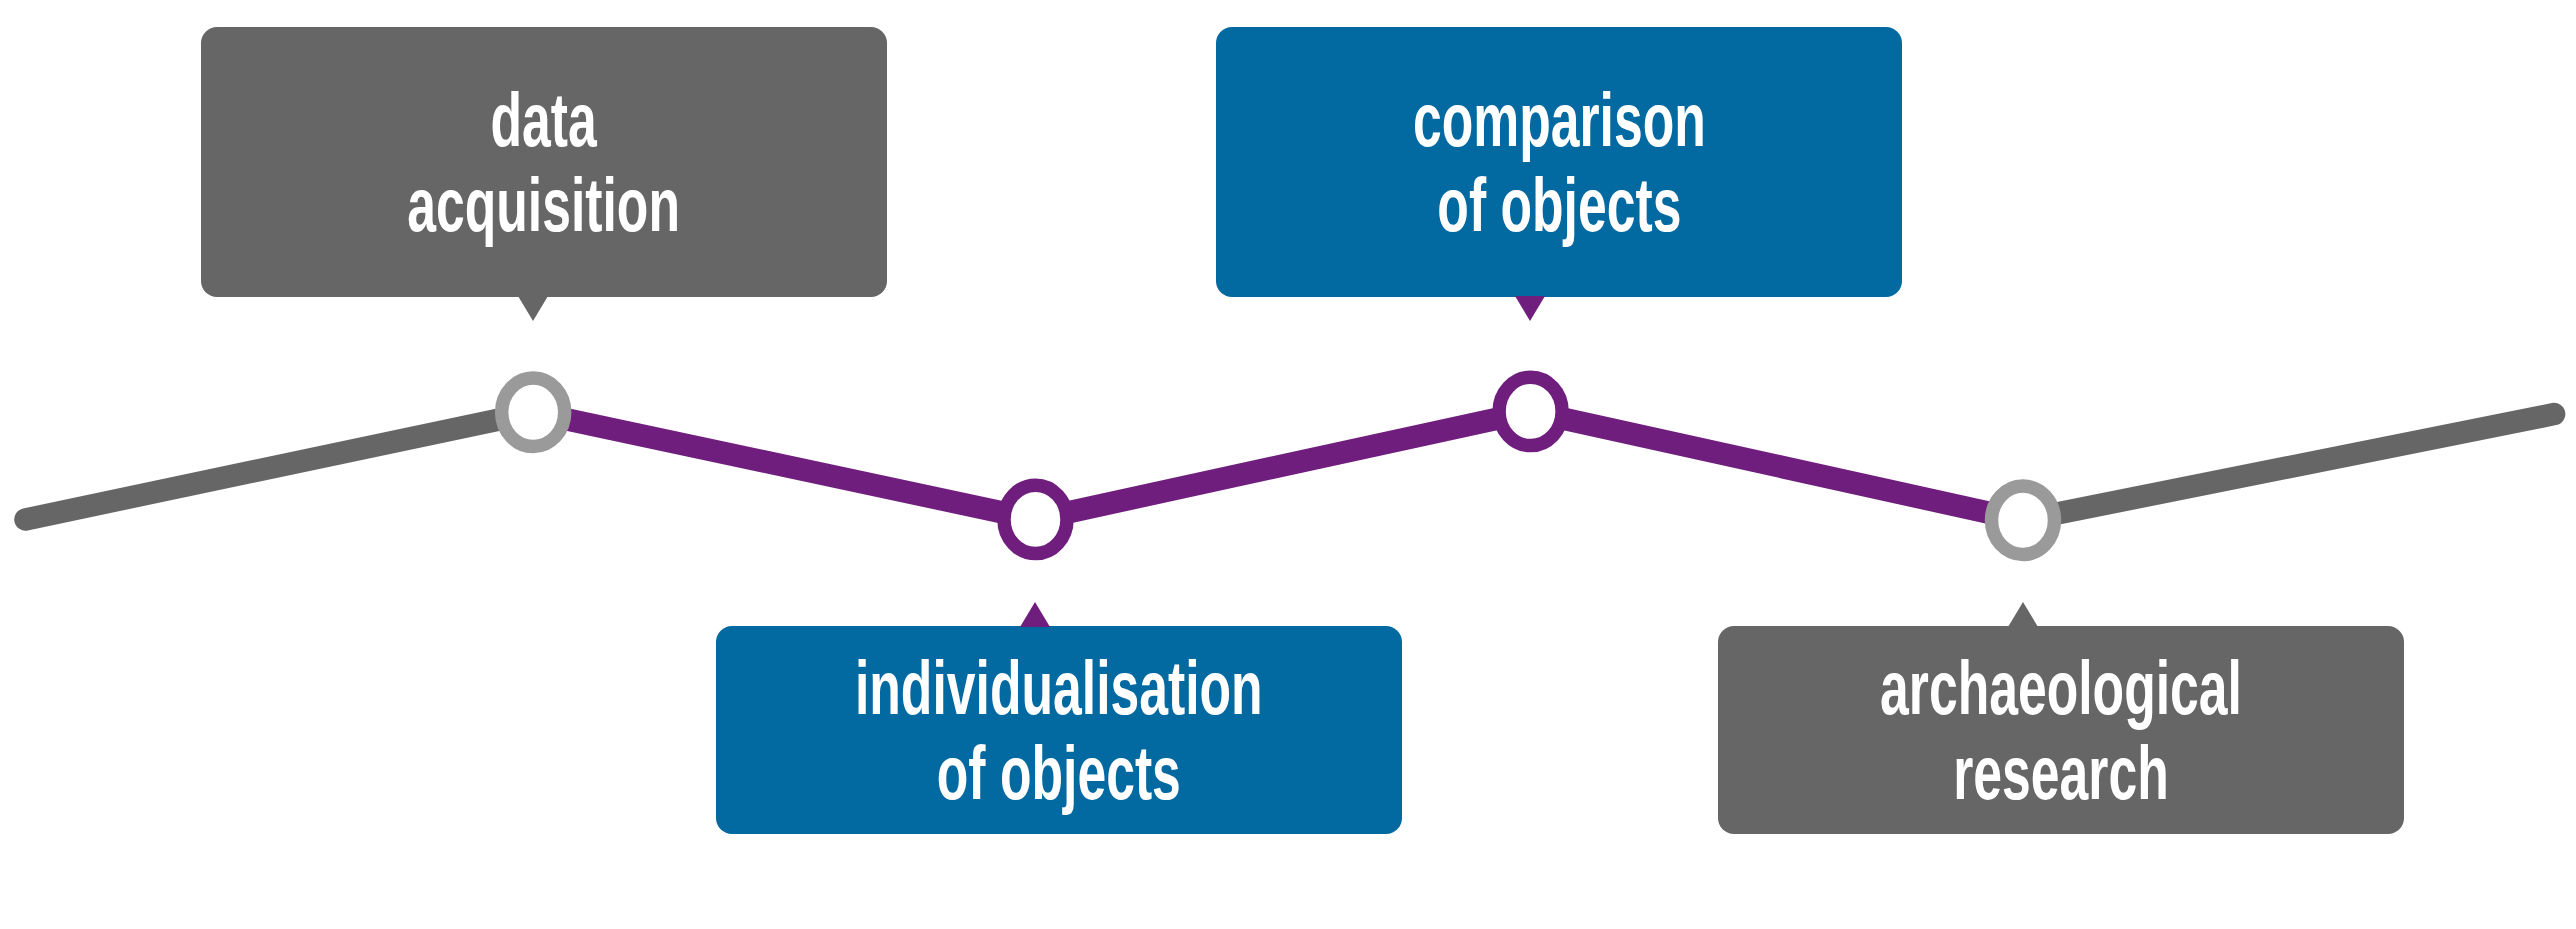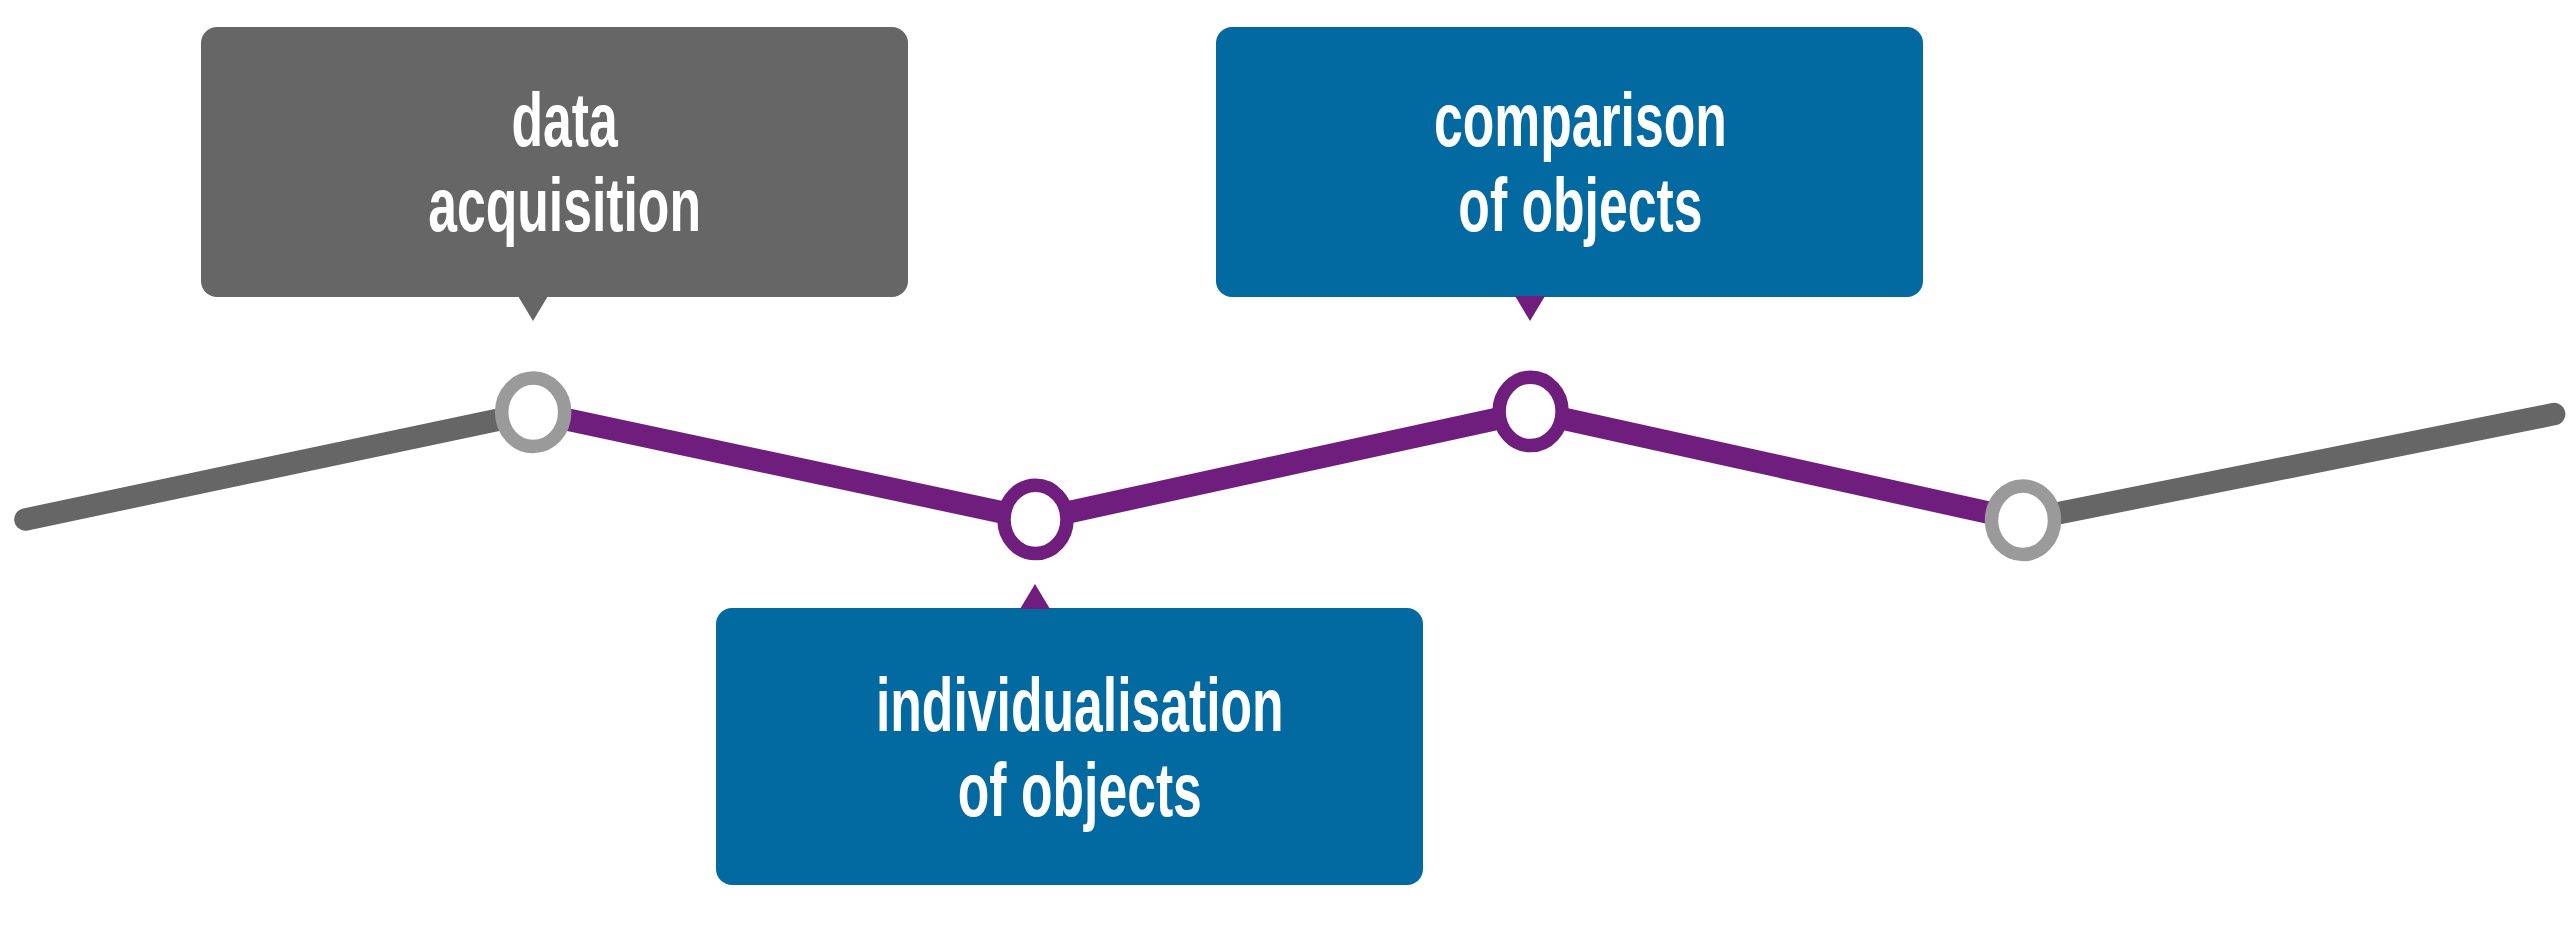--- a/index.html
+++ b/index.html
@@ -23,26 +23,25 @@
     height: 929px;
     display: block;
   }
   .bubble {
     position: absolute;
     width: 686px;
     border-radius: 16px;
     display: flex;
     align-items: center;
     justify-content: center;
-    padding-left: 21px;
   }
   .bubble.gray   { background: #666666; }
   .bubble.purple { background: #0369a1; }
   .bubble.above  { top: 27px;  height: 270px; }
-  .bubble.below  { top: 608px; height: 277px; }
+  .bubble.below  { top: 626px; height: 208px; }
   .bubble .label {
     color: #ffffff;
     font-weight: bold;
     font-size: 76px;
     line-height: 85px;
     text-align: center;
     white-space: pre-line;
     transform: scaleX(0.68);
     transform-origin: center center;
   }
@@ -108,15 +107,19 @@
 of objects</span>
     <span class="tail"></span>
   </div>
 
   <div id="bubble-individualisation" class="bubble purple below">
     <span class="label">individualisation
 of objects</span>
     <span class="tail"></span>
   </div>
 
+  <div id="bubble-archaeological" class="bubble gray below">
+    <span class="label">archaeological research</span>
+    <span class="tail"></span>
+  </div>
 
 </div>
 
 
 </body></html>

